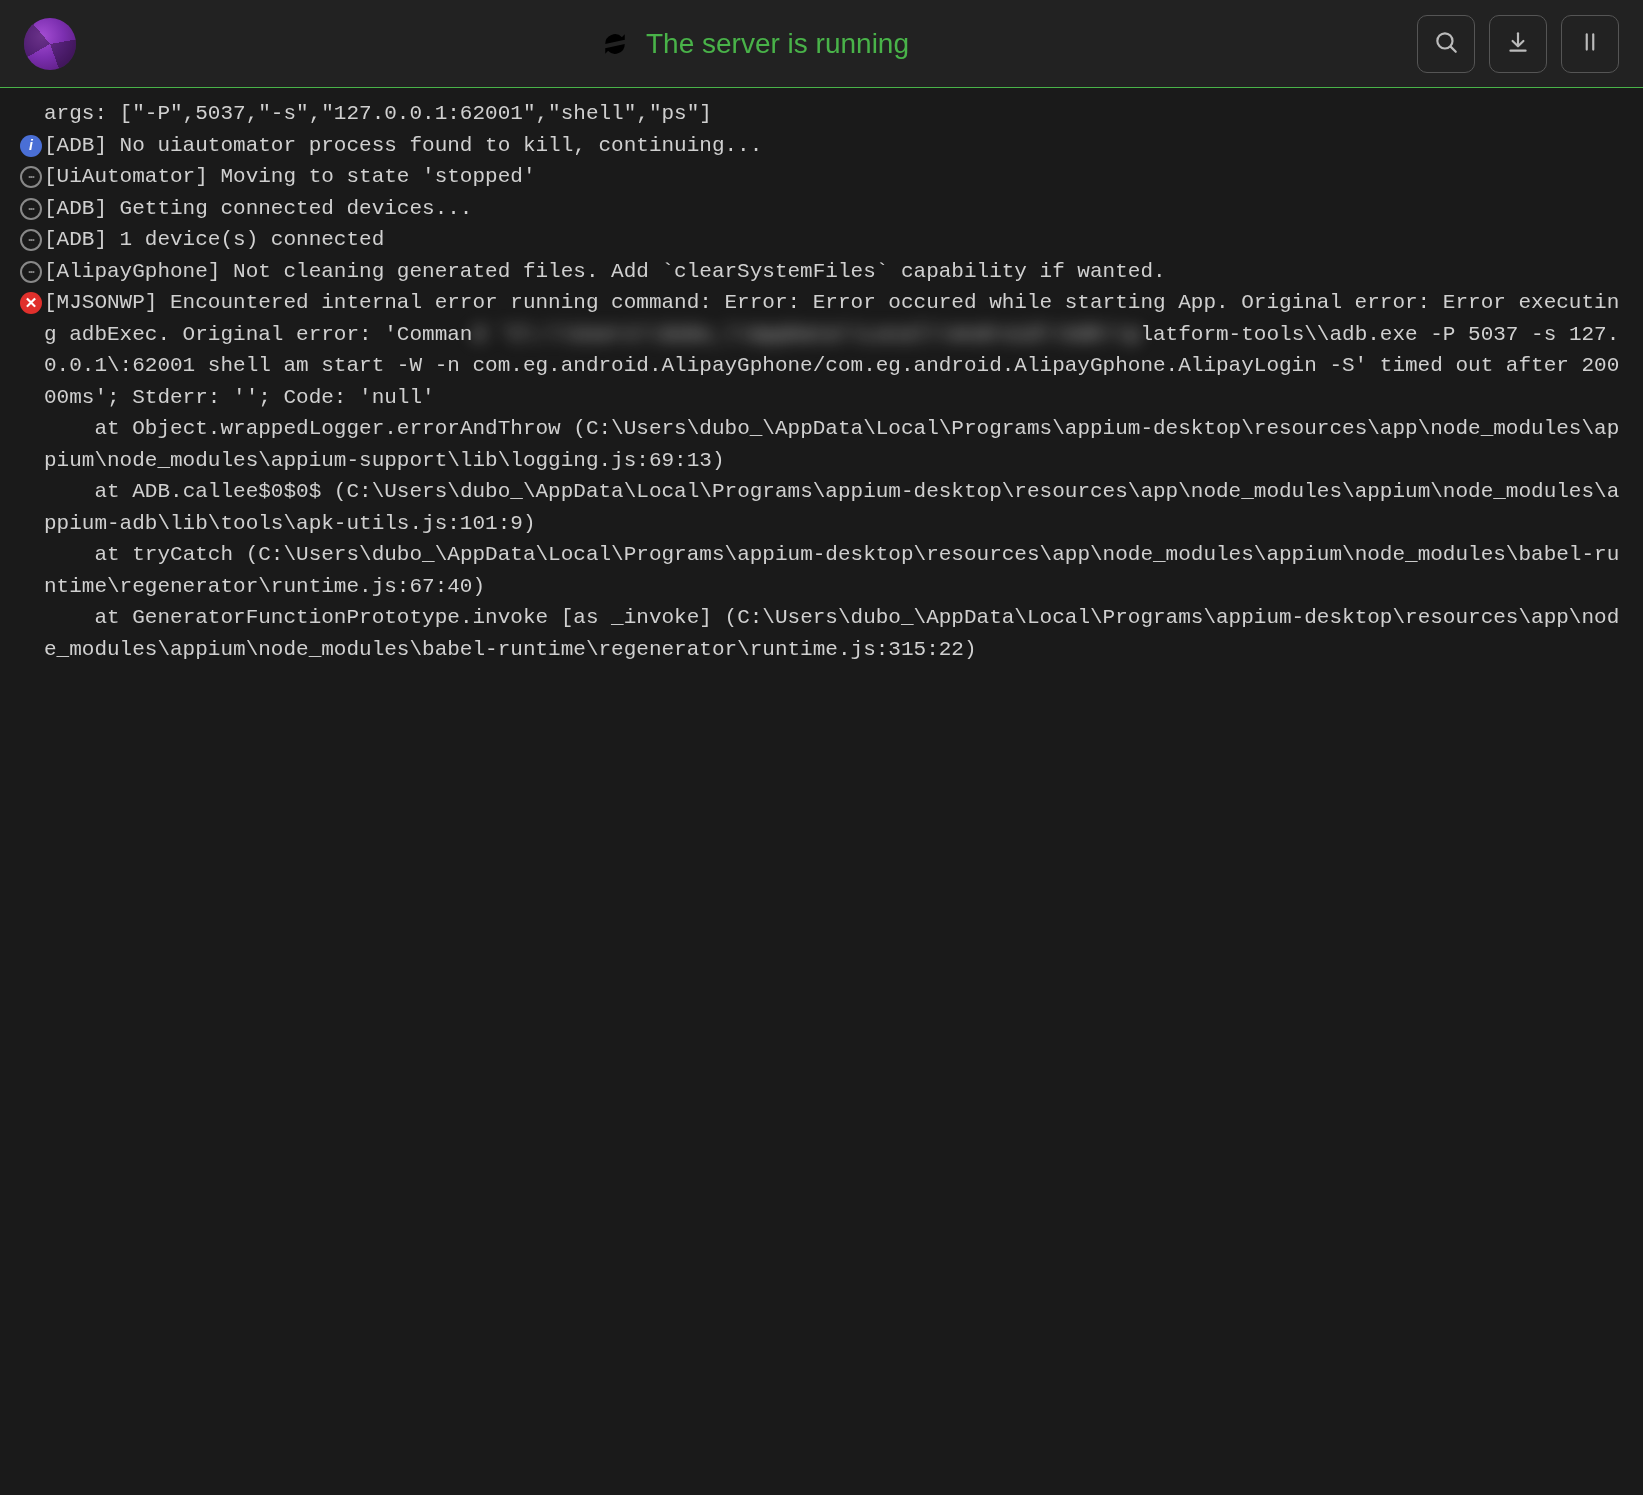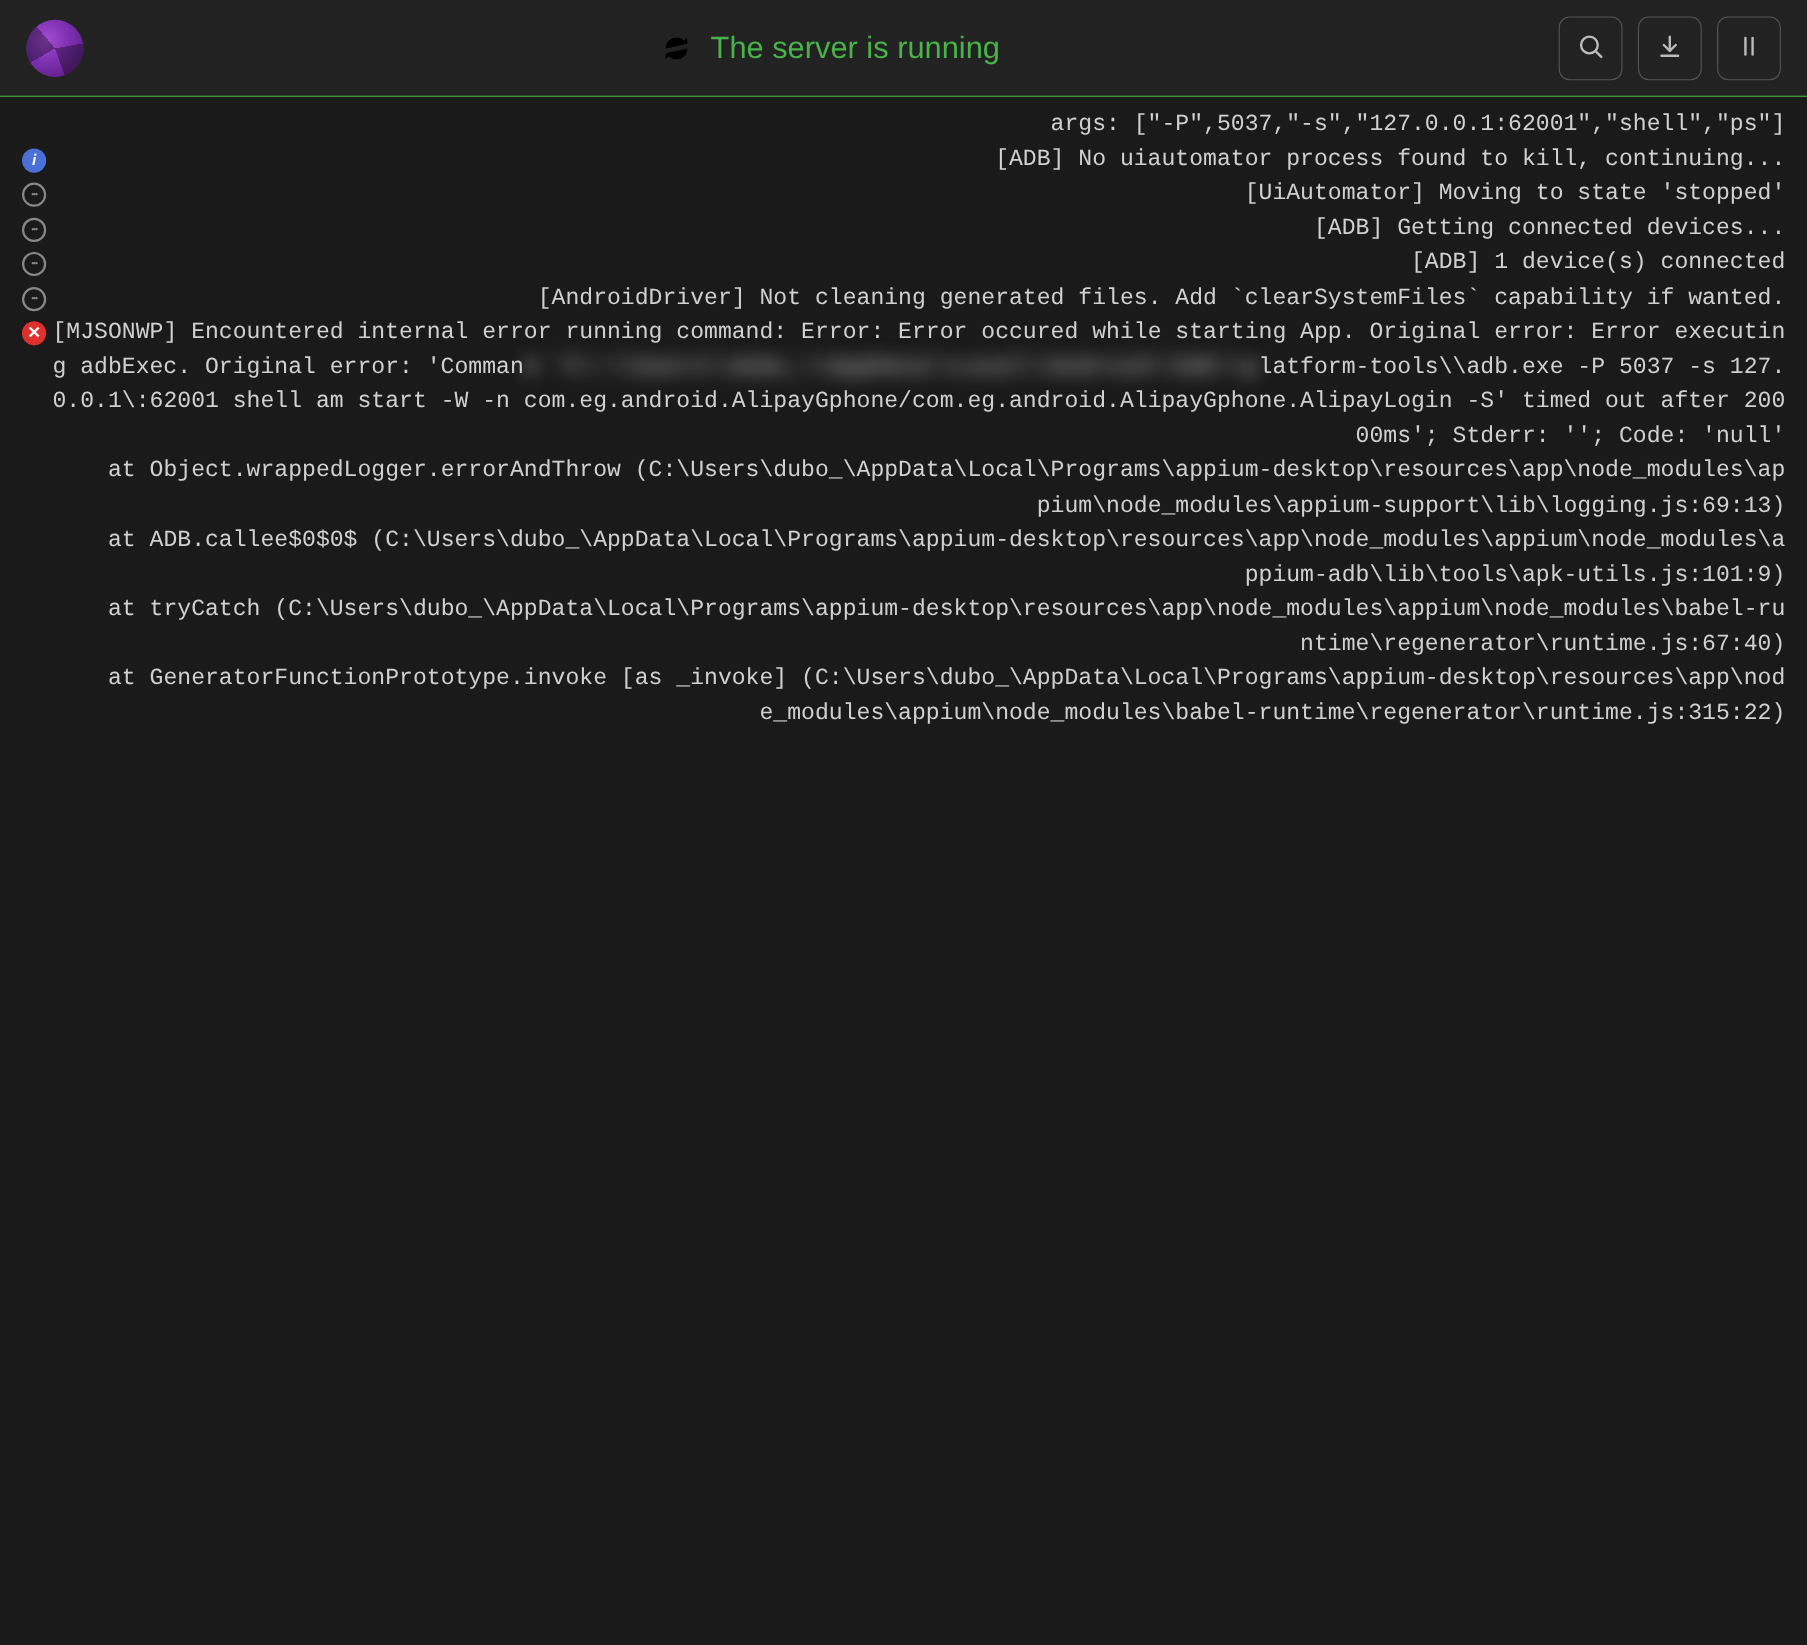--- a/index.html
+++ b/index.html
@@ -49,21 +49,21 @@
   .msg { flex:1; font-family:inherit; }
   .blur { filter:blur(8px); -webkit-filter:blur(8px); user-select:none; }
 
   ::-webkit-scrollbar { width:12px; }
   ::-webkit-scrollbar-track { background:#1a1a1a; }
   ::-webkit-scrollbar-thumb { background:#3c3c3c; border-radius:6px; }
 </style>
 </head>
 <body>
 
-<div class="app" style="transform: scale(1); text-align: right;">
+<div class="app" style="transform: scale(1);">
 
   <div class="header">
     <div class="logo-slot">
       <div class="logo-circle"></div>
     </div>
 
     <div class="header-center">
       <span class="running-icon">
         <svg viewBox="0 0 24 24" width="26" height="26">
           <path d="M3 12a9 9 0 0 1 15.5-6.3L21 8"></path>
@@ -103,20 +103,20 @@
       </button>
     </div>
   </div>
 
   <div class="log" id="log">
       <div class="line"><span class="badge badge-none"></span><span class="msg">args: ["-P",5037,"-s","127.0.0.1:62001","shell","ps"]</span></div>
       <div class="line"><span class="badge badge-info">i</span><span class="msg">[ADB] No uiautomator process found to kill, continuing...</span></div>
       <div class="line"><span class="badge badge-debug"></span><span class="msg">[UiAutomator] Moving to state 'stopped'</span></div>
       <div class="line"><span class="badge badge-debug"></span><span class="msg">[ADB] Getting connected devices...</span></div>
       <div class="line"><span class="badge badge-debug"></span><span class="msg">[ADB] 1 device(s) connected</span></div>
-      <div class="line"><span class="badge badge-debug"></span><span class="msg">[AndroidDriver] Not cleaning generated files. Add `clearSystemFiles` capability if wanted.</span></div>
+      <div class="line"><span class="badge badge-debug"></span><span class="msg">[AlipayGphone] Not cleaning generated files. Add `clearSystemFiles` capability if wanted.</span></div>
       <div class="line"><span class="badge badge-error">✕</span><span class="msg">[MJSONWP] Encountered internal error running command: Error: Error occured while starting App. Original error: Error executing adbExec. Original error: 'Comman<span class="blur">d 'C\:\\Users\\dubo_\\AppData\\Local\\Android\\Sdk\\p</span>latform-tools\\adb.exe -P 5037 -s 127.0.0.1\:62001 shell am start -W -n com.eg.android.AlipayGphone/com.eg.android.AlipayGphone.AlipayLogin -S' timed out after 20000ms'; Stderr: ''; Code: 'null'
     at Object.wrappedLogger.errorAndThrow (C:\Users\dubo_\AppData\Local\Programs\appium-desktop\resources\app\node_modules\appium\node_modules\appium-support\lib\logging.js:69:13)
     at ADB.callee$0$0$ (C:\Users\dubo_\AppData\Local\Programs\appium-desktop\resources\app\node_modules\appium\node_modules\appium-adb\lib\tools\apk-utils.js:101:9)
     at tryCatch (C:\Users\dubo_\AppData\Local\Programs\appium-desktop\resources\app\node_modules\appium\node_modules\babel-runtime\regenerator\runtime.js:67:40)
     at GeneratorFunctionPrototype.invoke [as _invoke] (C:\Users\dubo_\AppData\Local\Programs\appium-desktop\resources\app\node_modules\appium\node_modules\babel-runtime\regenerator\runtime.js:315:22)</span></div>
     </div>
 </div>
 
 </body></html>

